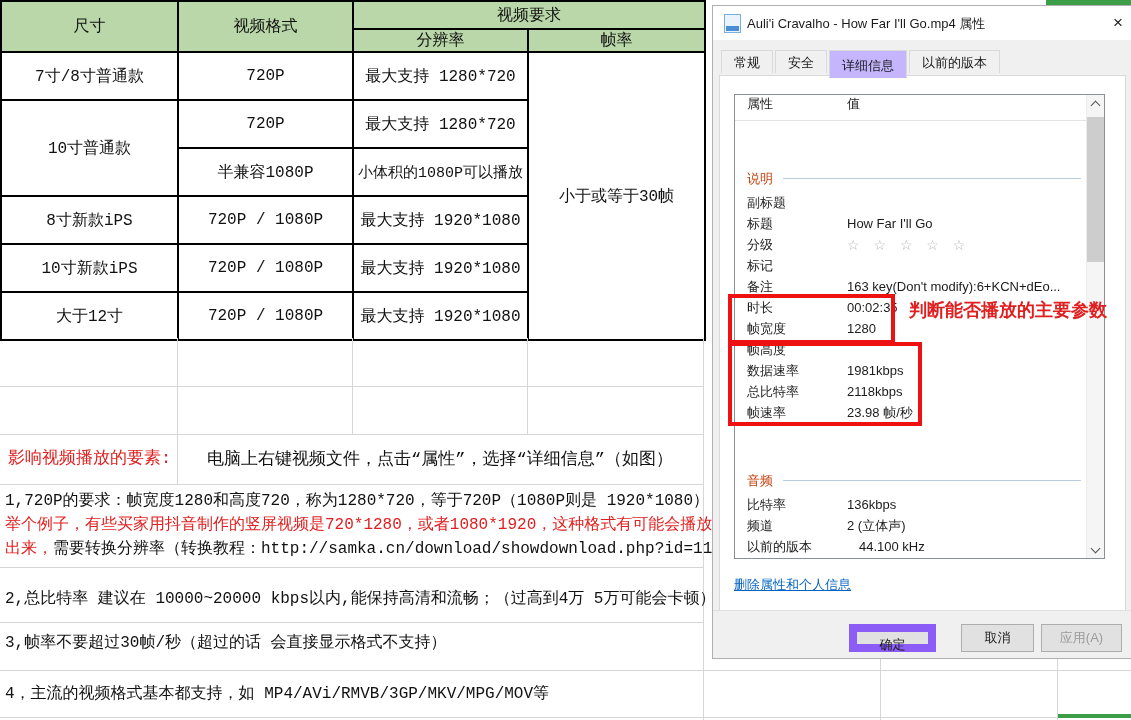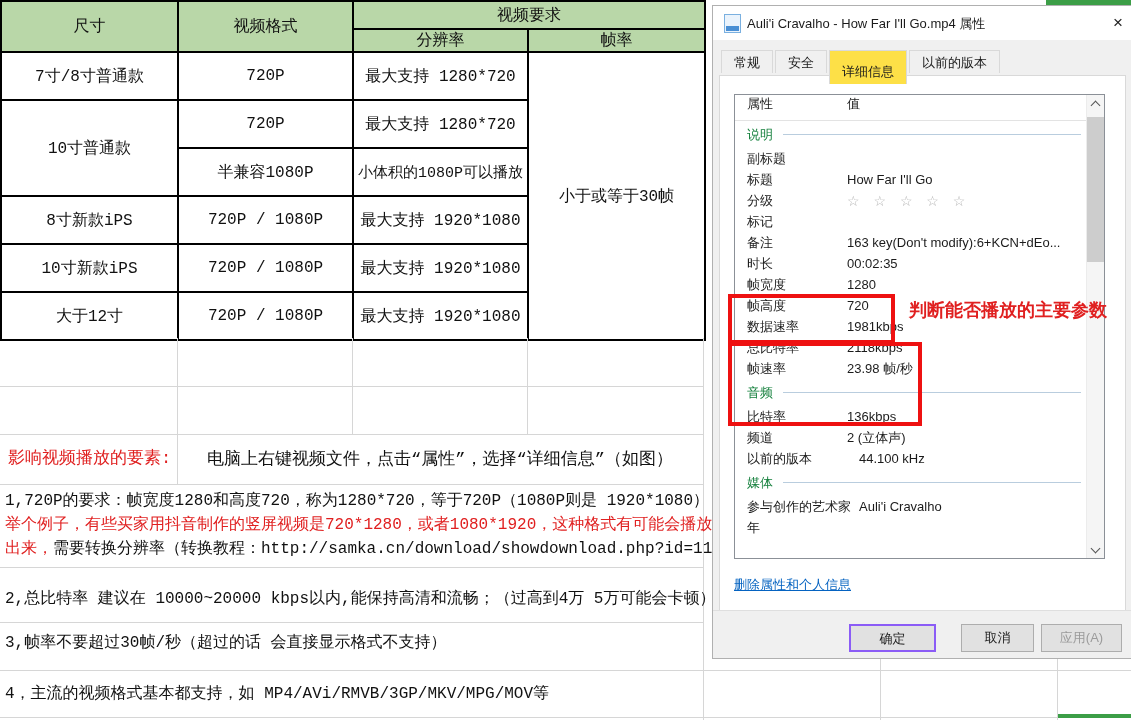--- a/index.html
+++ b/index.html
@@ -25,49 +25,49 @@
           border:1px solid #b0b0b0;box-sizing:border-box;font-size:13px;color:#1b1b1b;}
   .titlebar{position:absolute;left:0;top:0;width:100%;height:34px;background:#fff;}
   .title-text{position:absolute;left:34px;top:9px;font-size:13px;white-space:nowrap;}
   .file-ico{position:absolute;left:11px;top:8px;width:15px;height:17px;border:1px solid #7ab0e0;background:#eaf3fc;}
   .file-ico::after{content:"";position:absolute;left:1px;right:1px;bottom:1px;height:5px;background:#4a8fd4;}
   .close-x{position:absolute;left:393px;top:5px;width:24px;height:24px;text-align:center;
            font-size:17px;line-height:24px;color:#222;cursor:pointer;}
   .tabs{position:absolute;left:8px;top:44px;height:26px;display:flex;align-items:flex-start;}
   .tab{border:1px solid #d9d9d9;border-bottom:none;background:#f0f0f0;padding:3px 12px 4px 12px;
        font-size:13px;margin-right:2px;height:15px;}
-  .tab.active{background:#fde047;padding-top:12px;height:17px;position:relative;z-index:3;}
+  .tab.active{background:#c4b5fd;padding-top:6px;height:17px;position:relative;z-index:3;}
   .tabpage{position:absolute;left:6px;top:69px;width:407px;height:538px;background:#fff;
            border:1px solid #d9d9d9;box-sizing:border-box;}
   .listbox{position:absolute;left:21px;top:88px;width:371px;height:465px;background:#fff;
            border:1px solid #8b9097;box-sizing:border-box;overflow:hidden;}
   .lb-inner{position:absolute;left:0;top:0;width:354px;}
   .lb-head{display:flex;height:25px;align-items:flex-start;border-bottom:1px solid #e3e3e3;}
   .lb-head span:first-child{padding-left:12px;width:100px;}
   .prow{display:flex;height:21px;align-items:center;}
   .prow .pl{padding-left:12px;width:100px;flex:none;}
   .prow .pv{flex:1;white-space:nowrap;}
-  .grow{display:flex;height:27px;align-items:center;color:#15803d;}
+  .grow{display:flex;height:27px;align-items:center;color:#c2410c;margin-top:44px;}
   .grow .gl-label{padding-left:12px;flex:none;}
   .grow .rule{flex:1;height:1px;background:#b9cdde;margin:0 8px 0 10px;}
   .stars{color:#b5b5b5;letter-spacing:5px;font-size:14px;}
   .scrollbar{position:absolute;right:0;top:0;width:17px;height:463px;background:#f5f5f5;border-left:1px solid #ececec;}
   .sb-btn{position:absolute;left:0;width:17px;height:17px;}
   .chev{position:absolute;left:5px;width:6px;height:6px;border-left:1px solid #555;border-top:1px solid #555;}
   .chev.up{top:7px;transform:rotate(45deg);}
   .chev.down{top:4px;transform:rotate(225deg);}
   .sb-thumb{position:absolute;left:0;top:22px;width:17px;height:145px;background:#cdcdcd;}
   .redbox{position:absolute;border:4px solid #ee1111;box-sizing:border-box;z-index:5;}
   .annotation{position:absolute;left:196px;top:292px;font-size:18px;font-weight:bold;color:#e02020;
               white-space:nowrap;z-index:6;}
   .dlink{position:absolute;left:21px;top:570px;color:#0563c1;text-decoration:underline;font-size:13px;cursor:pointer;}
   .footer{position:absolute;left:0;bottom:0;width:100%;height:47px;background:#f0f0f0;border-top:1px solid #dfdfdf;}
   .btn{position:absolute;top:13px;height:28px;background:#e1e1e1;border:1px solid #adadad;
        font-size:13px;text-align:center;line-height:26px;box-sizing:border-box;cursor:pointer;}
-  .btn.ok{left:136px;width:87px;border:2px solid #8b5cf6;}
+  .btn.ok{left:136px;width:87px;border:8px solid #8b5cf6;}
   .btn.cancel{left:248px;width:73px;}
   .btn.apply{left:328px;width:81px;color:#9b9b9b;cursor:default;}
 </style>
 </head>
 <body>
 
 <div class="screen">
 
   <div class="sheet">
 
@@ -202,21 +202,20 @@
         <div class="prow">
             <span class="pl">时长</span>
             <span class="pv">00:02:35</span>
           </div>
         <div class="prow">
             <span class="pl">帧宽度</span>
             <span class="pv">1280</span>
           </div>
         <div class="prow">
             <span class="pl">帧高度</span>
-            <span class="pv">720</span>
           </div>
         <div class="prow">
             <span class="pl">数据速率</span>
             <span class="pv">1981kbps</span>
           </div>
         <div class="prow">
             <span class="pl">总比特率</span>
             <span class="pv">2118kbps</span>
           </div>
         <div class="prow">

